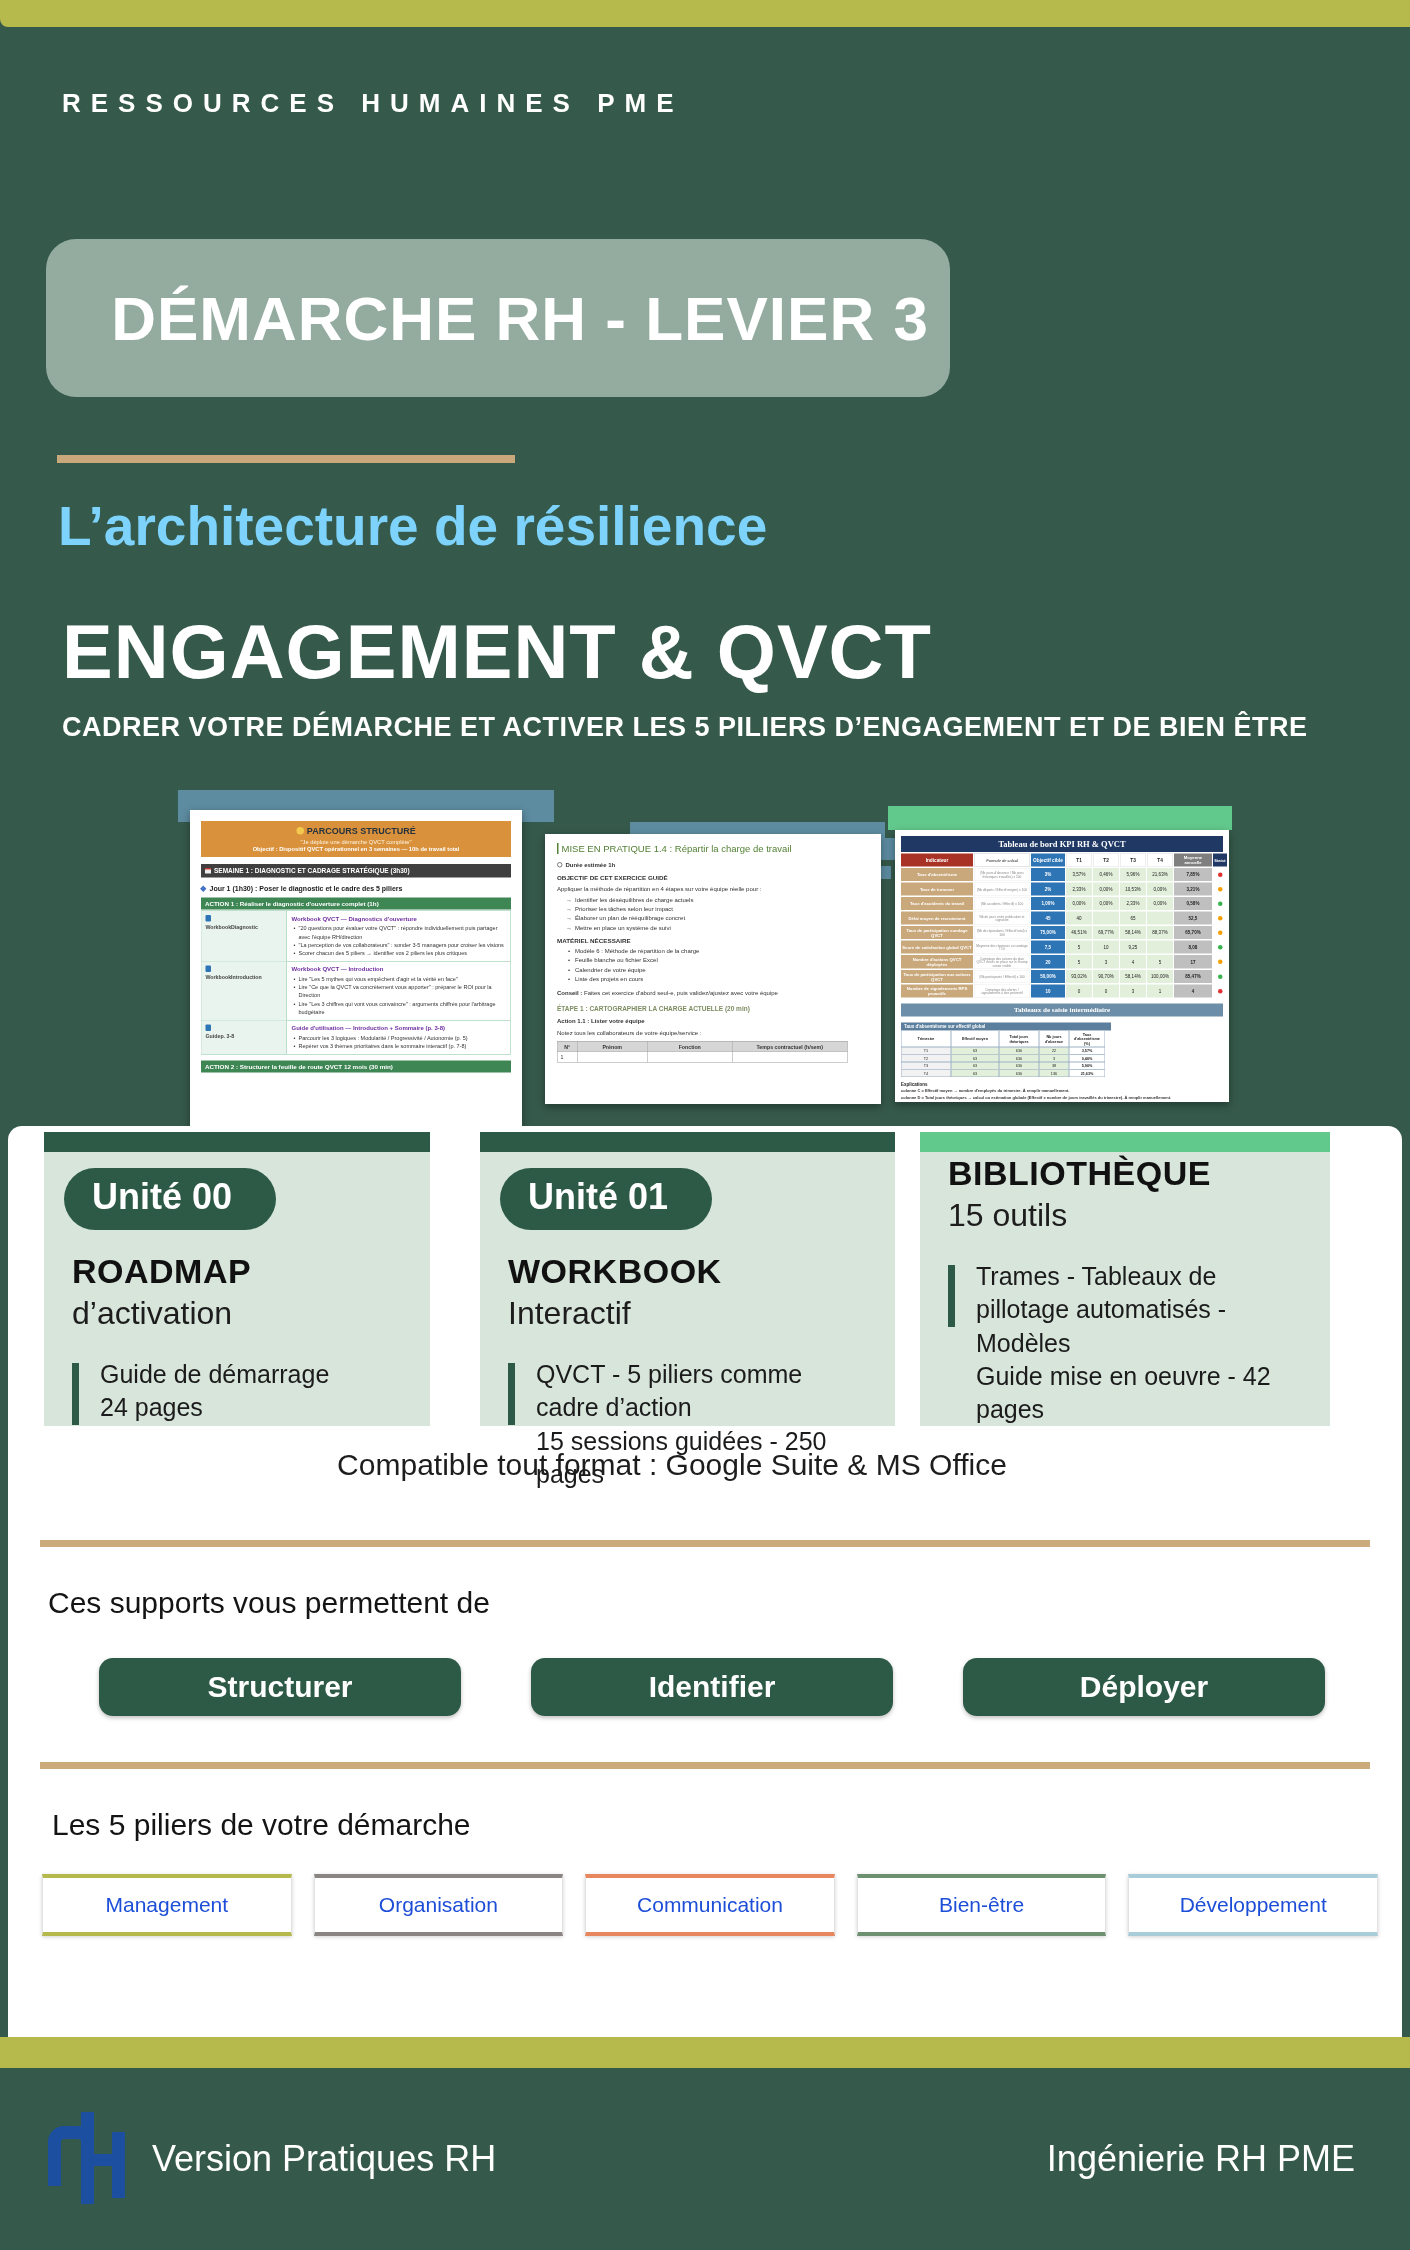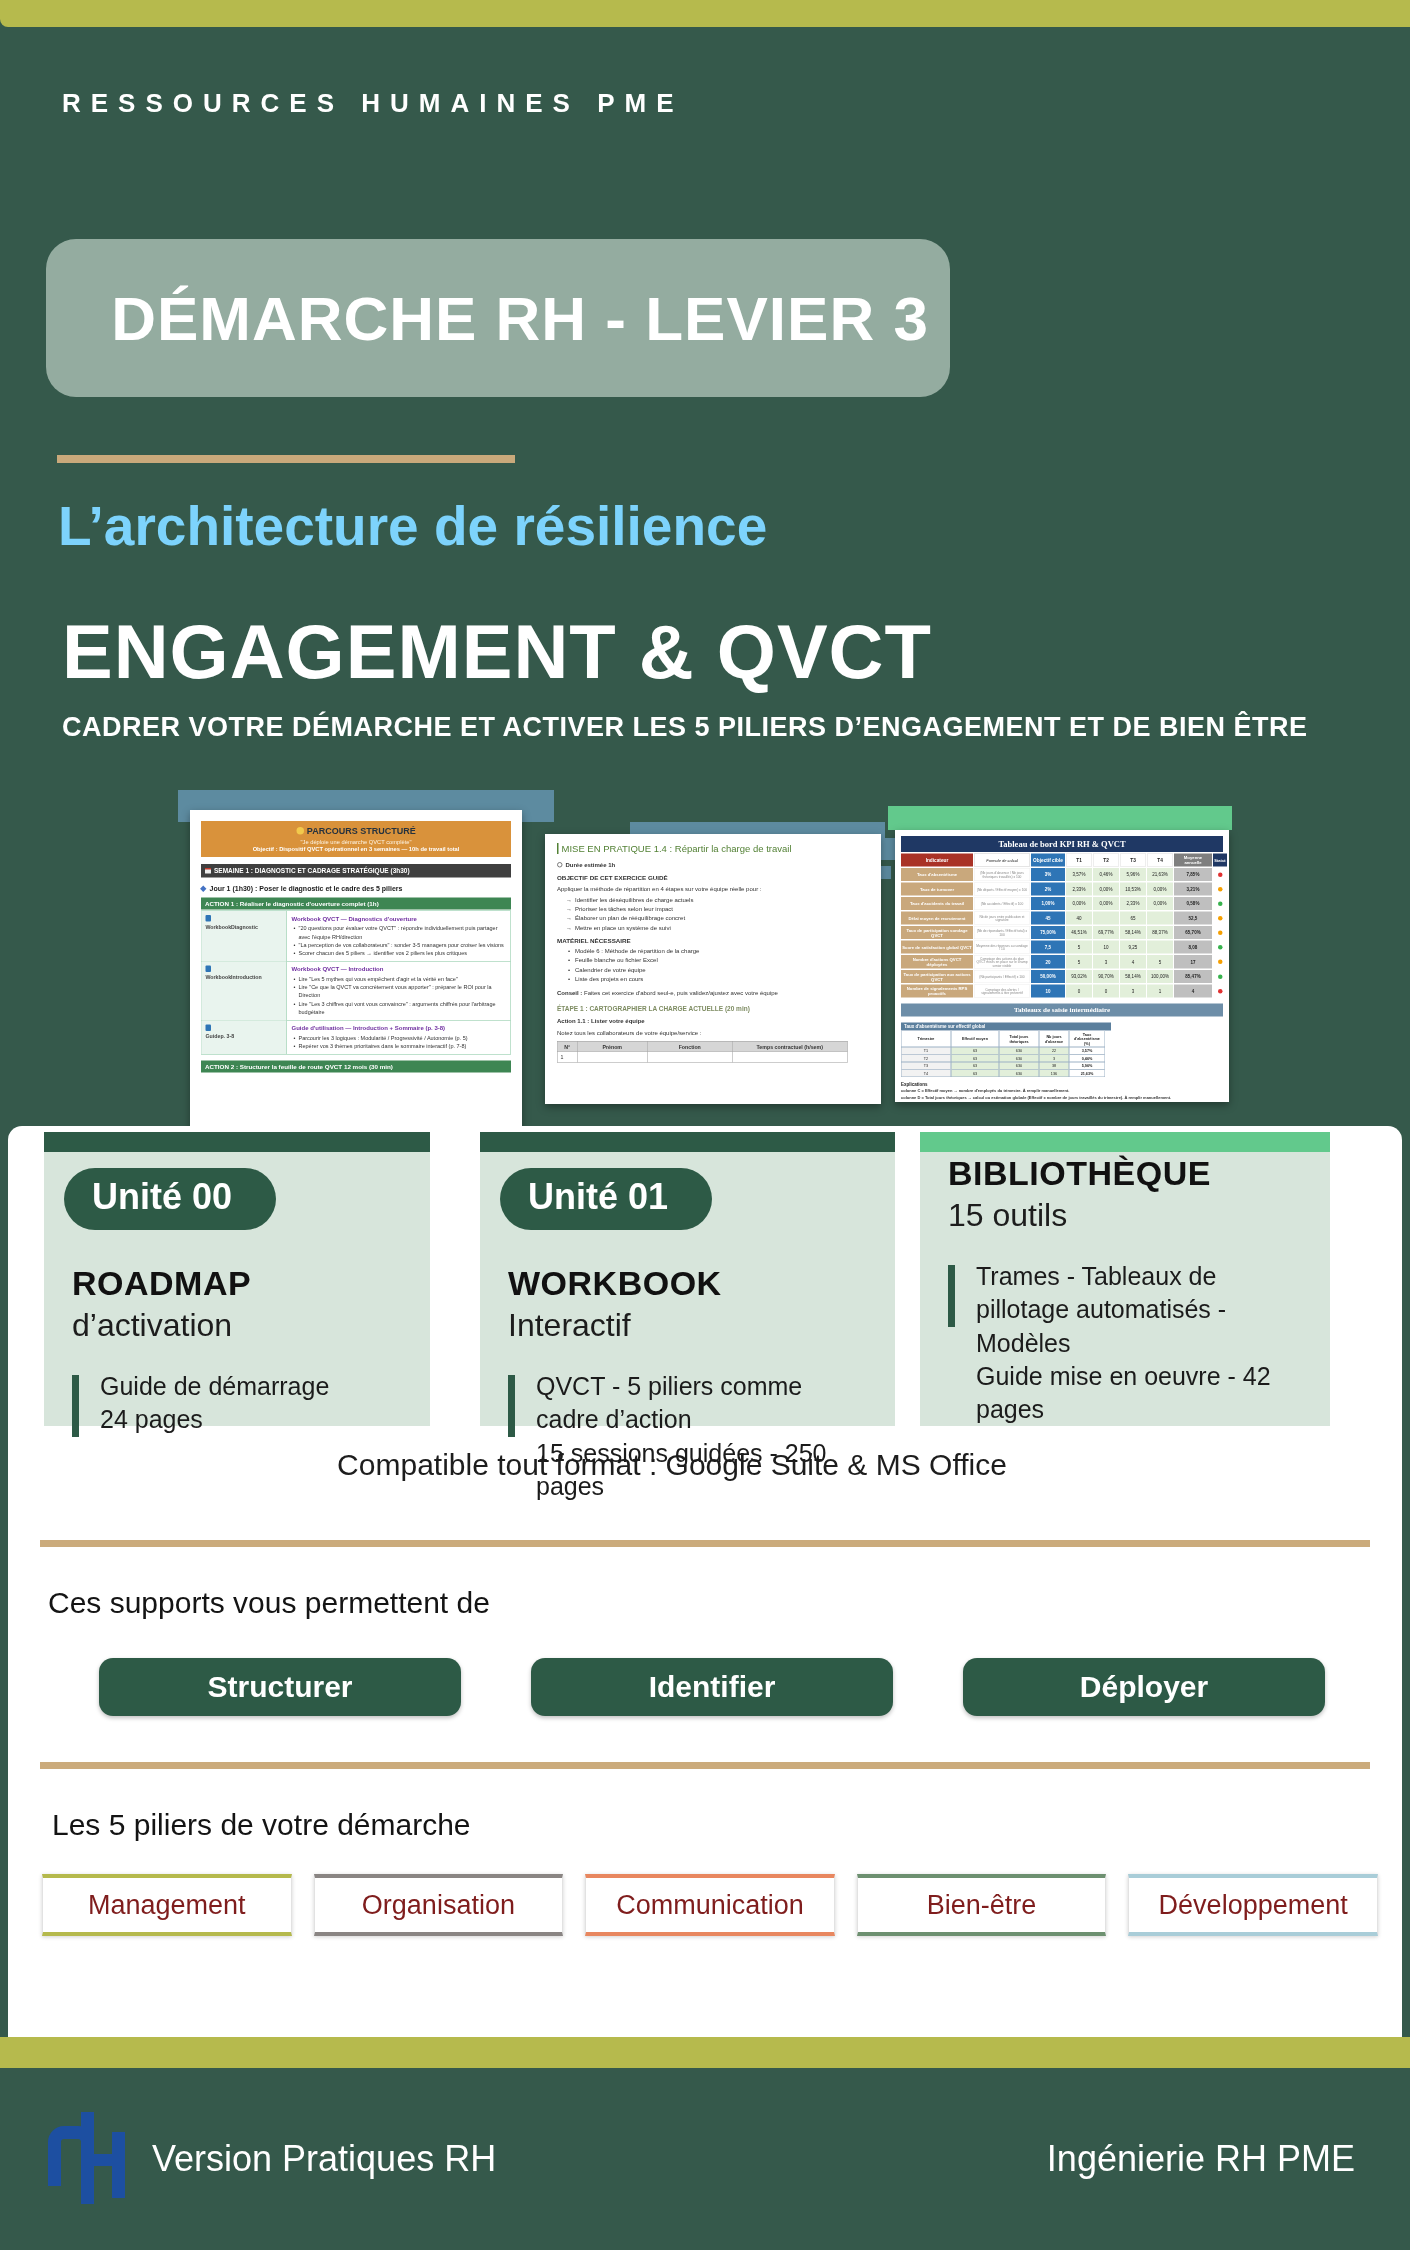--- a/index.html
+++ b/index.html
@@ -97,42 +97,42 @@
   .sub-data > div:last-child { font-weight:bold; }
   .p3-notes { margin-top:10px; }
   .p3-notes-title { font-size:9px; font-weight:bold; }
   .p3-note { font-size:8px; font-weight:bold; color:#333; line-height:1.35; margin-top:3px; }
 
   
   .panel { position:absolute; left:8px; top:1126px; width:1394px; height:911px; background:#ffffff; border-radius:14px 14px 0 0; }
 
   .card { position:absolute; top:1132px; height:294px; background:#d7e5db; }
   .card-strip { position:absolute; left:0; top:0; right:0; height:20px; }
-  .pill { display:inline-block; margin:36px 0 12px 20px; background:#2d5a46; color:#fff; font-size:36px; font-weight:bold;
+  .pill { display:inline-block; margin:36px 0 0 20px; background:#2d5a46; color:#fff; font-size:36px; font-weight:bold;
           padding:8px 44px 12px 28px; border-radius:44px; }
   .card-title { margin:22px 0 0 28px; font-size:34px; font-weight:bold; color:#111; letter-spacing:.5px; }
   .card-sub { margin:4px 0 0 28px; font-size:32px; color:#1d1d1d; }
   .quote { position:relative; margin:26px 24px 0 28px; padding-left:28px; }
   .quote::before { content:""; position:absolute; left:0; top:5px; width:7px; height:62px; background:#2d5a46; }
   .qline { font-size:25px; color:#1b1b1b; line-height:1.33; }
 
   .compat { position:absolute; left:8px; top:1448px; width:1328px; text-align:center; font-size:30px; color:#1d1d1d; }
   .divider { position:absolute; height:7px; background:#cbab7c; width:1330px; left:40px; }
   .d1 { top:1540px; } .d2 { top:1762px; }
   .supports-intro { position:absolute; left:48px; top:1586px; font-size:30px; color:#141414; }
   .cta-row { position:absolute; left:67px; top:1658px; width:1258px; display:flex; justify-content:space-between;padding-left:32px; }
   .cta { width:362px; height:58px; background:#2d5a46; border-radius:14px; display:flex; align-items:center; justify-content:center;
          box-shadow:0 2px 4px rgba(0,0,0,.25); }
   .cta span { color:#ffffff; font-size:30px; font-weight:bold; }
   .pillars-intro { position:absolute; left:52px; top:1808px; font-size:30px; color:#141414;text-align:center; }
   .pillar-row { position:absolute; left:42px; top:1874px; width:1336px; display:flex; gap:22px; }
   .pillar { flex:1; height:62px; background:#fff; border-top:4px solid currentColor; border-bottom:4px solid currentColor;
             border-left:1px solid #e2e2e2; border-right:1px solid #e2e2e2; box-shadow:0 1px 4px rgba(0,0,0,.18);
             display:flex; align-items:center; justify-content:center; }
-  .pillar span { color:#7f1d1d; font-size:27px; }
+  .pillar span { color:#1d4ed8; font-size:21px; }
 
   
   .olive-band { position:absolute; left:0; top:2037px; width:1410px; height:31px; background:#b6ba4d; }
   .logo { position:absolute; left:48px; top:2112px; width:88px; height:92px; }
   .lb { position:absolute; background:#1d4fa1; }
   .logo .hook { left:0; top:14px; width:46px; height:32px; border:13px solid #1d4fa1; border-bottom:none;
                 border-radius:16px 16px 0 0; background:transparent; }
   .logo .b1 { left:0; top:40px; width:13px; height:34px; }
   .logo .b2 { left:33px; top:0; width:13px; height:92px; }
   .logo .b3 { left:46px; top:42px; width:26px; height:12px; }

